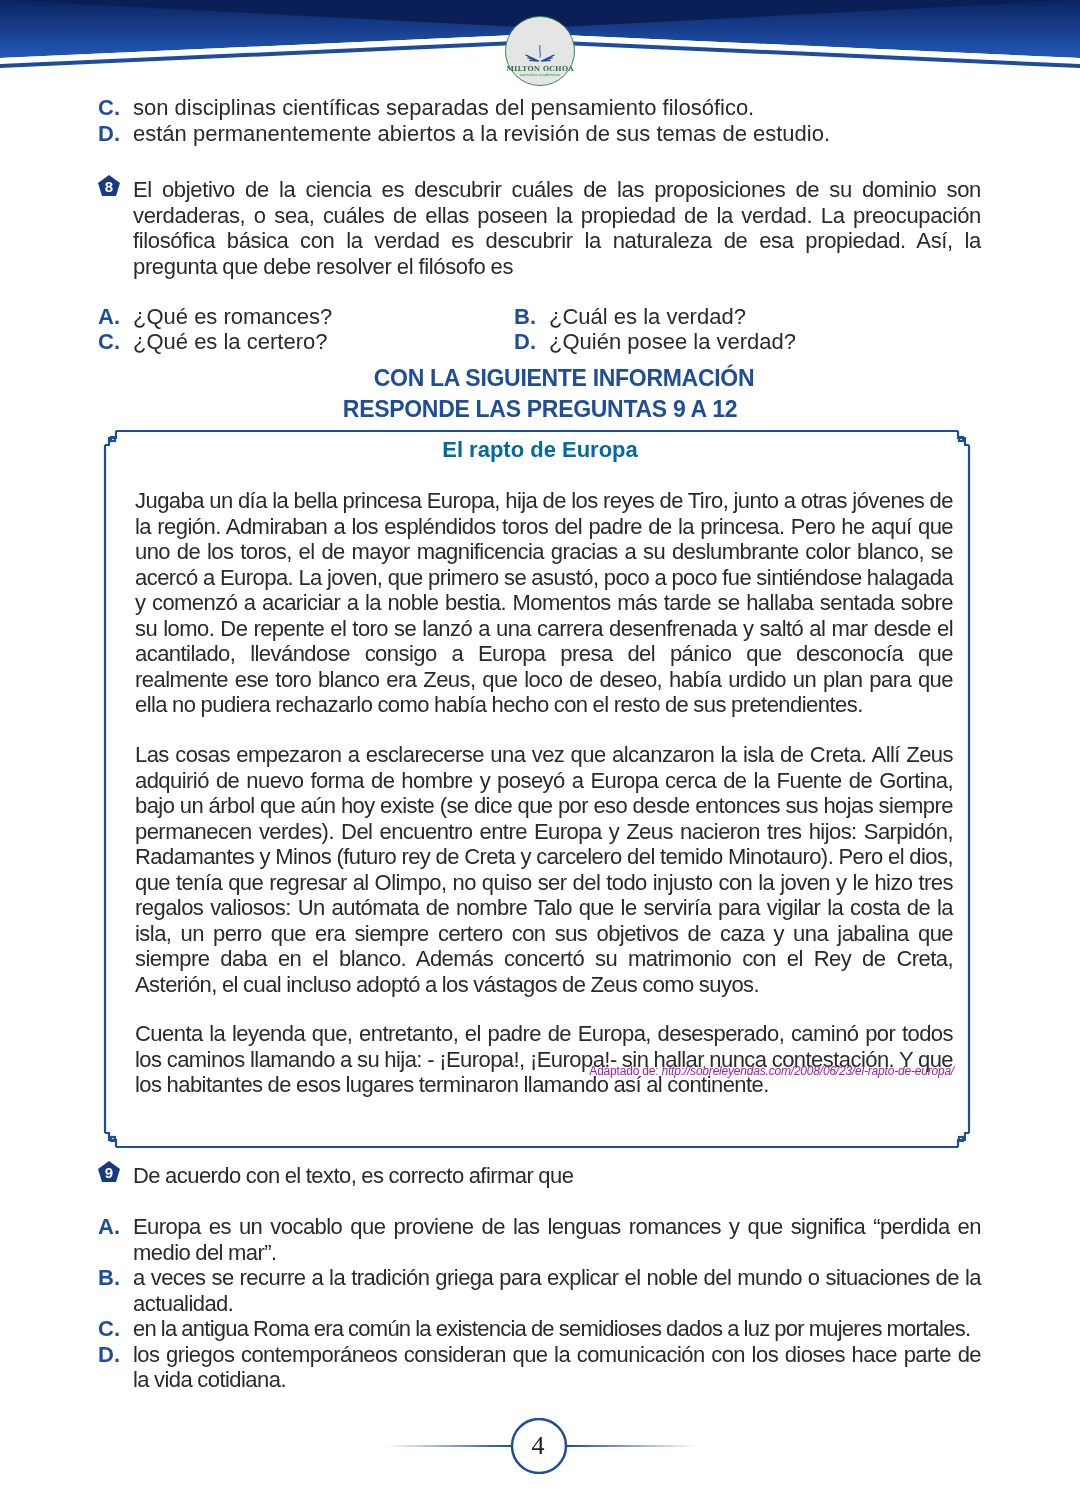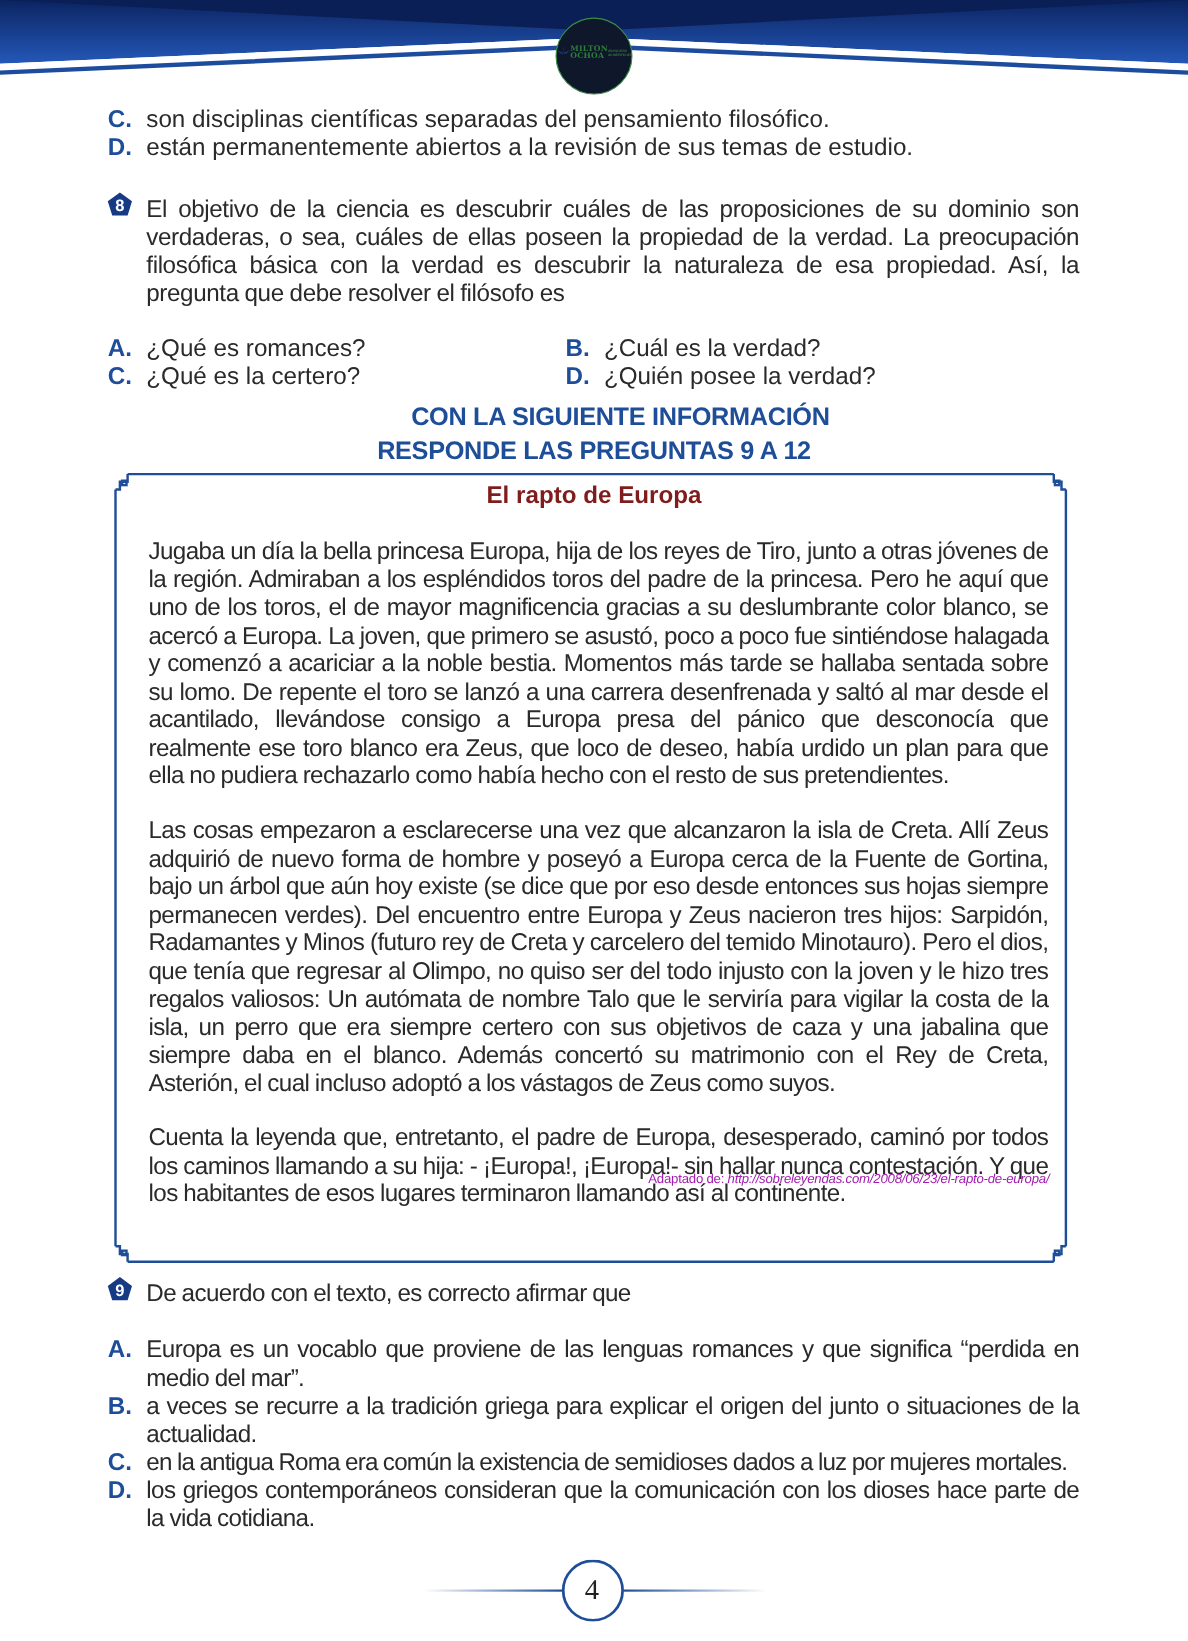--- a/index.html
+++ b/index.html
@@ -1,33 +1,33 @@
 <!DOCTYPE html>
 <html><head>
   <meta charset="utf-8">
   <style>
     html, body { margin: 0; padding: 0; background: #ffffff; }
     body { width: 1080px; height: 1492px; position: relative; overflow: hidden;
       font-family: "Liberation Sans", sans-serif; color: #2a2a2a; }
     .header { position: absolute; left: 0; top: 0; width: 1080px; height: 100px; }
     .logo { position: absolute; left: 505px; top: 16px; width: 70px; height: 70px; border-radius: 50%;
-      background: #0f172a; border: 1.5px solid #3c8c4a; display: flex; flex-direction: row; align-items: center; justify-content: flex-end; padding-bottom: 8px; box-sizing: border-box; }
+      background: #e5e5e5; border: 1.5px solid #3c8c4a; display: flex; flex-direction: column; align-items: center; justify-content: flex-end; padding-bottom: 8px; box-sizing: border-box; }
     .logo-name { font-family: "DejaVu Serif", serif; font-size: 7px; font-weight: bold; color: #2e7d3a; letter-spacing: 0.2px; line-height: 1; }
     .logo-sub { font-size: 4px; color: #3c8c4a; line-height: 1; margin-top: 1px; }
     .logo-book { width: 40px; height: 18px; margin-bottom: 2px; }
     .letter { color: #1f4e99; font-weight: bold; display: inline-block; width: 34px; }
     .row { position: absolute; left: 98px; font-size: 22px; line-height: 25.5px; white-space: nowrap; }
     .row .lbl { position: absolute; left: 0; color: #1f4e99; font-weight: bold; }
     .row .txt { position: absolute; left: 35px; }
     .qbadge { position: absolute; width: 24px; height: 24px; }
     .qbadge svg { width: 24px; height: 24px; display: block; }
     .section-title { position: absolute; left: 0; width: 1080px; text-align: center; color: #1f4e99; font-weight: bold; font-size: 23px; letter-spacing: -0.3px; }
     .box { position: absolute; left: 102px; top: 429px; width: 870px; height: 720px; }
     .box-border { position: absolute; left: 0; top: 0; width: 100%; height: 100%; }
-    .box-title { position: absolute; left: 0; top: 437px; width: 1080px; text-align: center; font-weight: bold; font-size: 22px; color: #7f1d1d; }
+    .box-title { position: absolute; left: 0; top: 437px; width: 1080px; text-align: center; font-weight: bold; font-size: 22px; color: #0369a1; }
     .para { position: absolute; left: 135px; width: 818px; font-size: 22px; line-height: 25.5px; text-align: justify; letter-spacing: -0.55px; word-spacing: -0.5px; }
     .source { position: absolute; right: 126px; top: 1064px; font-size: 12px; color: #a21caf; letter-spacing: -0.2px; }
     .source i { font-style: italic; }
     .pageno { position: absolute; left: 0; top: 1418px; width: 1080px; height: 56px; }
     .pageno svg { position: absolute; left: 0; top: 0; }
     .pageno span { position: absolute; left: 510px; top: 13px; width: 56px; text-align: center; font-family: "Liberation Serif", serif; font-size: 26px; color: #222; }
   </style>
 </head>
 <body>
 
@@ -137,21 +137,21 @@
 </div>
 <div class="para" style="left:133px; top:1163px; width:848px;">De acuerdo con el texto, es correcto afirmar que</div>
 
 <div style="position:absolute; left:98px; top:1214px; width:884px;">
   <div style="position:relative; height:51px;">
     <span class="letter" style="position:absolute; left:0; top:0; font-size:22px; line-height:25.5px;">A.</span>
     <div class="para" style="left:35px; top:0; width:848px;">Europa es un vocablo que proviene de las lenguas romances y que significa “perdida en medio del mar”.</div>
   </div>
   <div style="position:relative; height:51px;">
     <span class="letter" style="position:absolute; left:0; top:0; font-size:22px; line-height:25.5px;">B.</span>
-    <div class="para" style="left:35px; top:0; width:848px;">a veces se recurre a la tradición griega para explicar el origen del junto o situaciones de la actualidad.</div>
+    <div class="para" style="left:35px; top:0; width:848px;">a veces se recurre a la tradición griega para explicar el noble del mundo o situaciones de la actualidad.</div>
   </div>
   <div style="position:relative; height:25.5px;">
     <span class="letter" style="position:absolute; left:0; top:0; font-size:22px; line-height:25.5px;">C.</span>
     <div class="para" style="left:35px; top:0; width:848px; letter-spacing:-0.75px;">en la antigua Roma era común la existencia de semidioses dados a luz por mujeres mortales.</div>
   </div>
   <div style="position:relative; height:51px;">
     <span class="letter" style="position:absolute; left:0; top:0; font-size:22px; line-height:25.5px;">D.</span>
     <div class="para" style="left:35px; top:0; width:848px;">los griegos contemporáneos consideran que la comunicación con los dioses hace parte de la vida cotidiana.</div>
   </div>
 </div>

